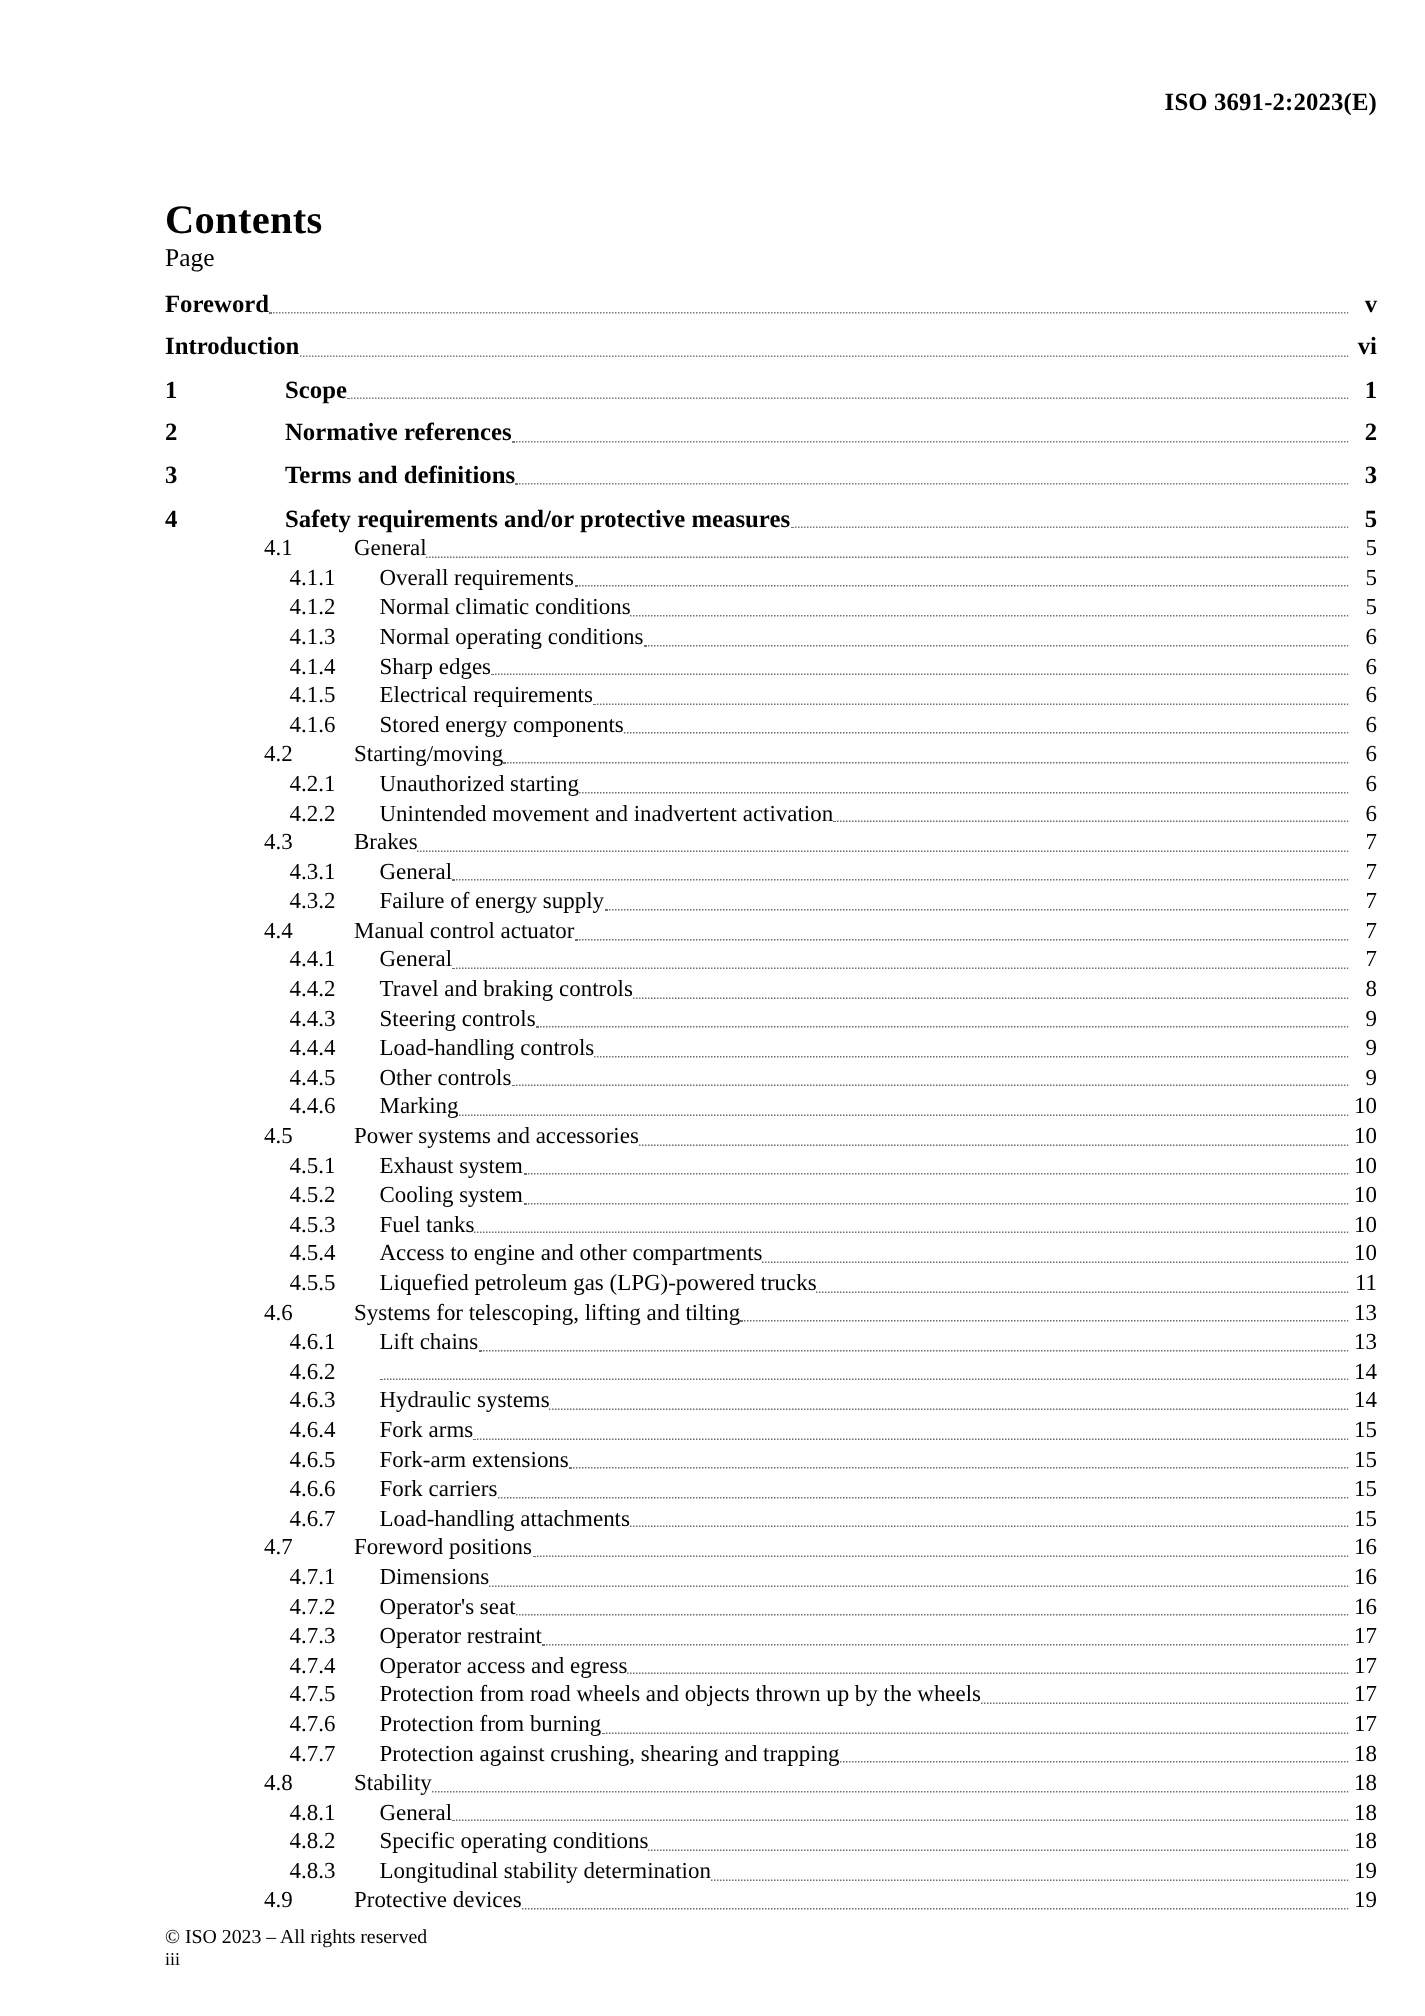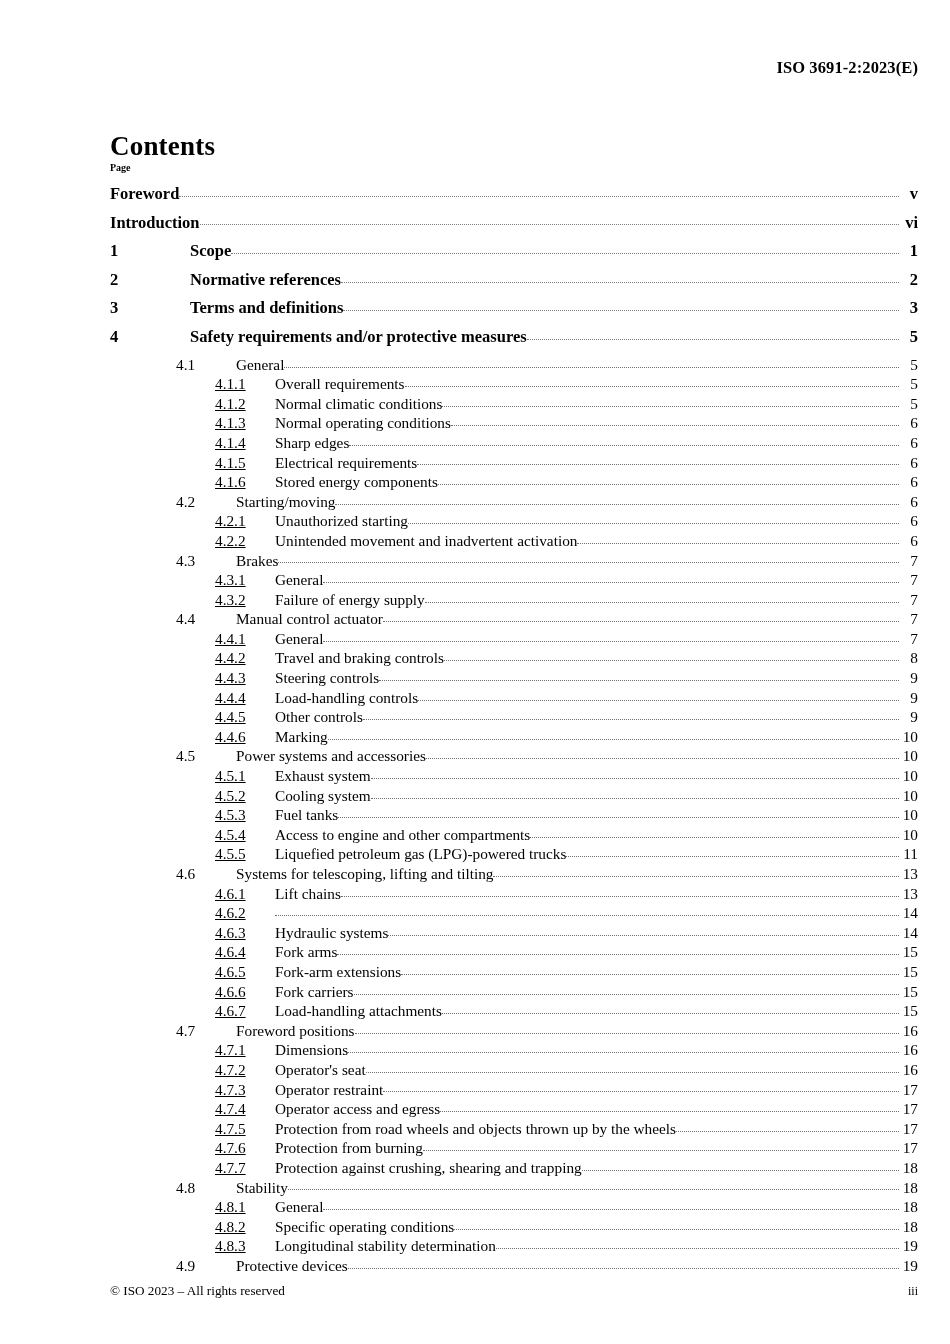--- a/index.html
+++ b/index.html
@@ -42,34 +42,34 @@
     align-items: baseline;
     justify-content: space-between;
     flex-direction: column;
   }
   .toc-title {
     font-weight: bold;
     font-size: 27px;
     letter-spacing: 0.2px;
   }
   .page-word {
-    font-size: 10px;
-    font-weight: bold;
+    font-size: 17px;
+    font-weight: normal;
   }
 
   
   .toc {
     position: absolute;
     top: 184px;
     left: 110px;
     width: 808px;
   }
   .toc-row {
     display: flex;
-    align-items: flex-start;
+    align-items: flex-end;
     width: 100%;
     white-space: nowrap;
   }
 
   
   .toc-row.lvl1 {
     height: 28.6px;
     font-size: 16.5px;
     font-weight: bold;
   }
@@ -81,21 +81,21 @@
     font-weight: normal;
   }
 
   
   .num {
     flex: 0 0 auto;
     text-align: left;
   }
   .lvl1 .num { width: 80px; }
   .lvl2 .num { width: 60px; margin-left: 66px; }
-  .lvl3 .num { width: 60px; margin-left: 105px; text-decoration: underline; }
+  .lvl3 .num { width: 60px; margin-left: 83px; }
 
   
   .lvl1.nonum .num { width: 0; }
 
   .label {
     flex: 0 0 auto;
   }
 
   
   .leader {
@@ -127,20 +127,21 @@
   
   .footer {
     position: absolute;
     top: 1283px;
     left: 110px;
     width: 808px;
     display: flex;
     align-items: baseline;
     justify-content: space-between;
     font-size: 13.2px;
+    flex-direction: column;
   }
   .footer-right {
     font-size: 12px;
   }
 </style>
 </head>
 <body>
 
 <div class="page">
 

